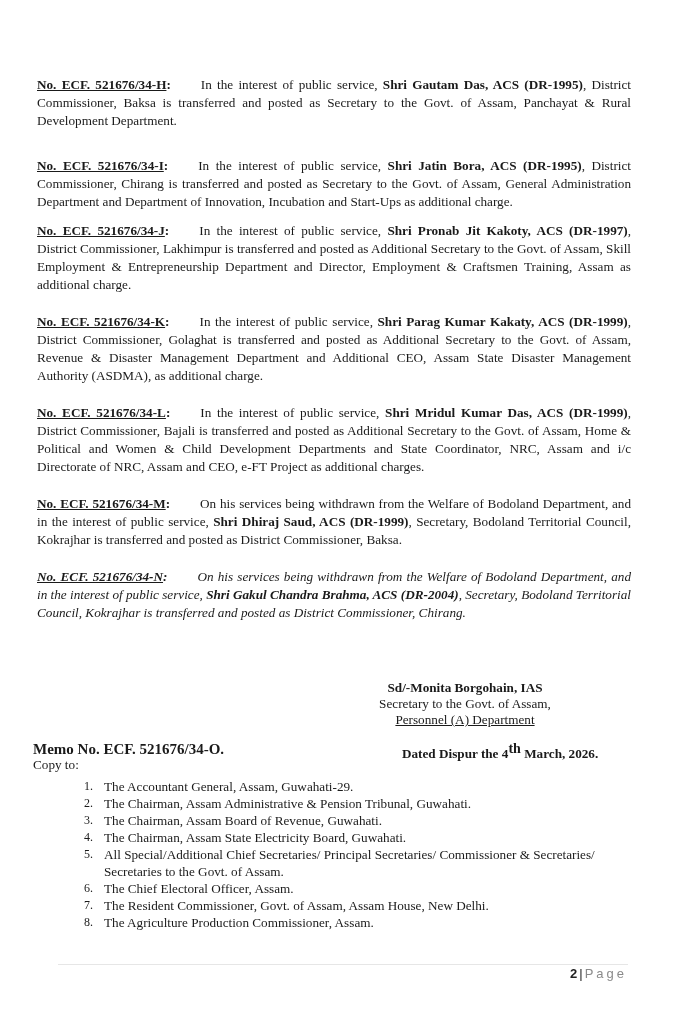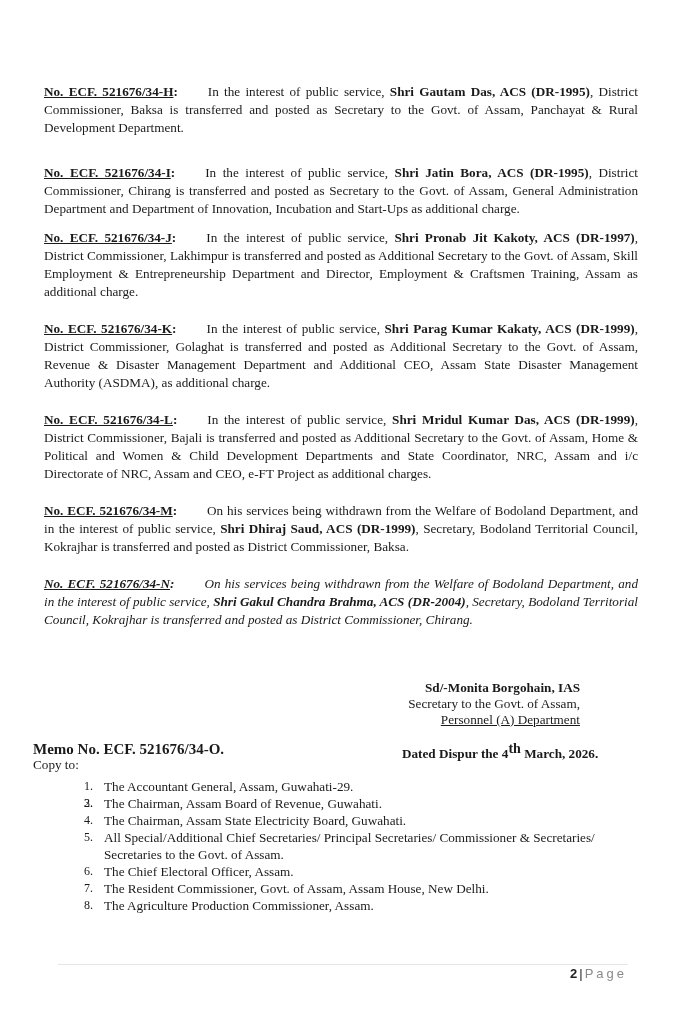--- a/index.html
+++ b/index.html
@@ -1,25 +1,25 @@
 <!DOCTYPE html>
 <html><head>
 <meta charset="utf-8">
 <style>
   html, body { margin: 0; padding: 0; background: #ffffff; }
   body { width: 676px; height: 1024px; position: relative; overflow: hidden;
          font-family: "Liberation Serif", serif; color: #1a1a1a; }
   .page { position: absolute; left: 0; top: 0; width: 676px; height: 1024px; }
   .para { position: absolute; left: 33px; width: 594px; font-size: 13.2px; line-height: 18px;
-          text-align: justify; margin: 11px; }
+          text-align: justify; margin: 4px; }
   .ref { font-weight: bold; }
   .ref u { text-decoration: underline; }
   .gap { display: inline-block; width: 30px; }
   b { font-weight: bold; }
-  .sig { position: absolute; left: 350px; width: 230px; text-align: right; font-size: 13.2px; line-height: 16px; }
+  .sig { position: absolute; left: 350px; width: 230px; text-align: center; font-size: 13.2px; line-height: 16px; }
   .sig .name { font-weight: bold; }
   .sig .dept { text-decoration: underline; }
   .memo { position: absolute; left: 33px; top: 741px; font-size: 15px; font-weight: bold; }
   .date { position: absolute; left: 402px; top: 741px; font-size: 13.2px; font-weight: bold; }
   .date sup { font-size: 14px; vertical-align: 5px; }
   .copyto { position: absolute; left: 33px; top: 757px; font-size: 13.2px; }
   .clist { position: absolute; left: 84px; top: 778px; width: 560px; margin: 0; padding: 0; list-style: none;
            font-size: 13.2px; line-height: 17px; }
   .clist li { position: relative; padding-left: 20px; }
   .clist li .num { position: absolute; left: 0; top: 0; font-size: 12px; }
@@ -66,21 +66,21 @@
     <div>Secretary to the Govt. of Assam,</div>
     <div class="dept">Personnel (A) Department</div>
   </div>
 
   <div class="memo">Memo No. ECF. 521676/34-O.</div>
   <div class="date"><span>Dated Dispur the 4</span><sup>th</sup><span> March, 2026.</span></div>
   <div class="copyto">Copy to:</div>
 
   <ol class="clist">
     <li><span class="num">1.</span><span>The Accountant General, Assam, Guwahati-29.</span></li>
-    <li><span class="num">2.</span></li>
+    <li><span class="num">2.</span><span>The Chairman, Assam Administrative &amp; Pension Tribunal, Guwahati.</span></li>
     <li><span class="num">3.</span><span>The Chairman, Assam Board of Revenue, Guwahati.</span></li>
     <li><span class="num">4.</span><span> The Chairman, Assam State Electricity Board, Guwahati.</span></li>
     <li><span class="num">5.</span><span>All Special/Additional Chief Secretaries/ Principal Secretaries/ Commissioner &amp; Secretaries/ Secretaries to the Govt. of Assam.</span></li>
     <li><span class="num">6.</span><span> The Chief Electoral Officer, Assam.</span></li>
     <li><span class="num">7.</span><span>The Resident Commissioner, Govt. of Assam, Assam House, New Delhi.</span></li>
     <li><span class="num">8.</span><span>The Agriculture Production Commissioner, Assam.</span></li>
   </ol>
 
   <div class="footer-line"></div>
   <div class="pagenum"><b>2</b><span class="sep">|</span><span class="word">Page</span></div>

